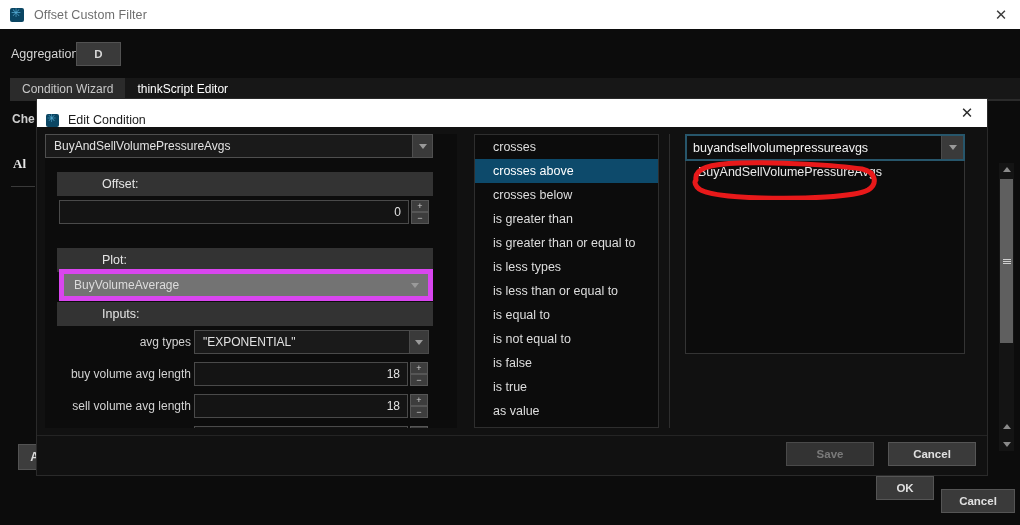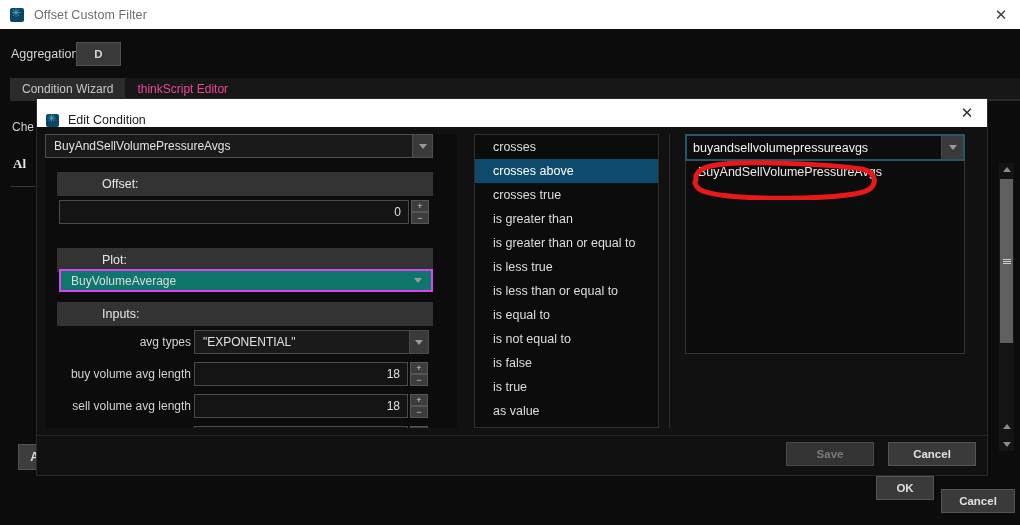--- a/index.html
+++ b/index.html
@@ -49,33 +49,33 @@
   }
 
   
   .tabs {
     position: absolute; left: 10px; top: 78px; height: 22px; display: flex;
   }
   .tab {
     height: 22px; padding: 0 12px; font-size: 12px; color: #c8c8c8;
     background: #2b2b2b; display: flex; align-items: center; cursor: pointer;
   }
-  .tab.inactive { background: #171717; color: #ec4899; }
+  .tab.inactive { background: #171717; color: #ffffff; }
   .tab-filler {
     position: absolute; left: 232px; top: 78px; width: 788px; height: 22px;
     background: #171717; border-bottom: 1px solid #2b2b2b;
   }
   .tab-underline {
     position: absolute; left: 10px; top: 100px; width: 1010px; height: 1px;
     background: #2b2b2b;
   }
 
   
   .behind-check {
-    position: absolute; left: 12px; top: 120px; font-size: 12px; color: #cfcfcf;
+    position: absolute; left: 12px; top: 112px; font-size: 12px; color: #cfcfcf; font-weight: bold;
   }
   .behind-all {
     position: absolute; left: 13px; top: 156px; font-size: 13px; color: #e6e6e6;
     font-family: "Liberation Serif", serif; font-weight: bold;
   }
   .behind-rule {
     position: absolute; left: 11px; top: 186px; width: 24px; height: 1px; background: #3a3a3a;
   }
   .behind-btn {
     position: absolute; left: 18px; top: 444px; width: 24px; height: 26px;
@@ -159,21 +159,21 @@
   }
   .spin-btns { width: 18px; height: 24px; display: flex; flex-direction: column;
     margin-left: 2px; flex: none; }
   .spin-btns div {
     flex: 1; background: #3d3d3d; border: 1px solid #565656;
     color: #cfcfcf; font-size: 9px; line-height: 10px;
     display: flex; align-items: center; justify-content: center; cursor: pointer;
   }
 
   .plot-combo {
-    position: absolute; height: 23px; background: #0f766e; border: 2px solid #d946ef;
+    position: absolute; height: 32px; background: #737373; border: 5px solid #d946ef;
     display: flex; align-items: center; cursor: pointer;
   }
   .plot-combo .val { font-size: 12px; color: #dcdcdc; padding-left: 10px; flex: 1; }
   .plot-combo .ca { margin-right: 9px; }
 
   .inp-combo {
     position: absolute; height: 24px; background: #1a1a1a; border: 1px solid #4a4a4a;
     display: flex; align-items: center; cursor: pointer;
   }
   .inp-combo .val { font-size: 12px; color: #e2e2e2; padding-left: 8px; flex: 1; }
@@ -363,24 +363,24 @@
           <div class="spin-btns">
             <div>+</div>
 
           </div>
         </div>
       </div>
 
       <div class="op-list">
         <div class="op-item">crosses</div>
         <div class="op-item selected">crosses above</div>
-        <div class="op-item">crosses true</div>
+        <div class="op-item">crosses below</div>
         <div class="op-item">is greater than</div>
         <div class="op-item">is greater than or equal to</div>
-        <div class="op-item">is less true</div>
+        <div class="op-item">is less types</div>
         <div class="op-item">is less than or equal to</div>
         <div class="op-item">is equal to</div>
         <div class="op-item">is not equal to</div>
         <div class="op-item">is false</div>
         <div class="op-item">is true</div>
         <div class="op-item">as value</div>
       </div>
       <div class="op-divider"></div>
 
       <div class="search-panel">

